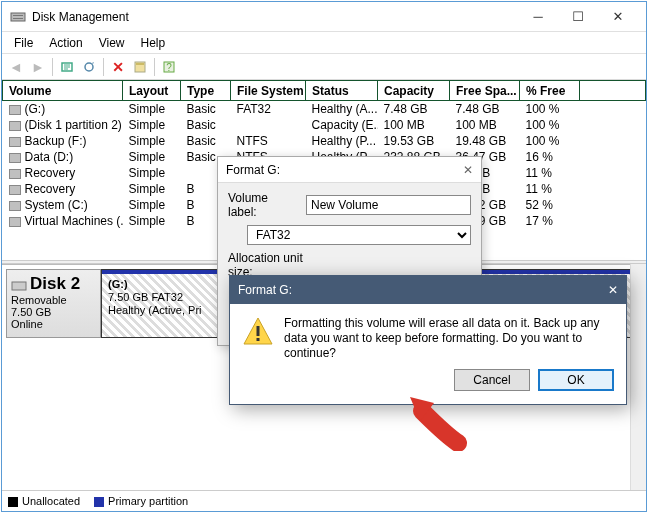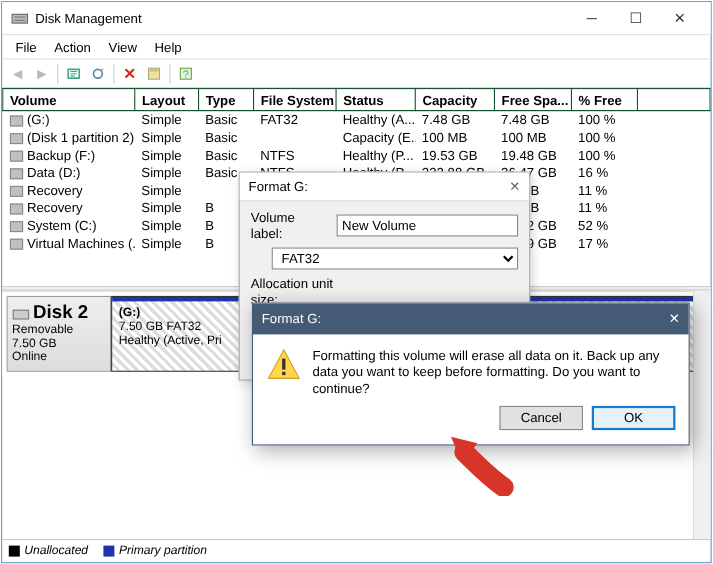--- a/index.html
+++ b/index.html
@@ -17,21 +17,21 @@
   table { border-collapse:collapse; width:100%; table-layout:fixed;}
   th { background:#fff; border:1px solid #14532d; text-align:left; font-weight:bold; font-size:12px; padding:2px 6px; height:20px; overflow:hidden; white-space:nowrap;}
   td { font-size:12px; padding:1px 6px; white-space:nowrap; overflow:hidden; height:16px;}
   .vol-icon { display:inline-block; width:12px; height:10px; background:#c0c0c0; border:1px solid #888; margin-right:4px; vertical-align:middle;}
   .disk-panel { border-top:1px solid #bbb; background:#fff; padding:4px; display:flex; gap:0; height:78px;}
   .disk-info { width:95px; background:linear-gradient(#eee,#ddd); border:1px solid #999; padding:4px; font-size:11px;}
   .disk-info b { font-size:17px;}
   .disk-part { flex:1; border:1px solid #333; position:relative; background:repeating-linear-gradient(45deg,#fff,#fff 3px,#ddd 3px,#ddd 6px);}
   .disk-part .top { height:4px; background:#2233aa; position:absolute; top:0; left:0; right:0;}
   .disk-part .lbl { position:absolute; top:8px; left:6px; font-size:11px; line-height:13px;}
-  .legend { border-top:1px solid #ccc; padding:4px 6px; font-size:11px; display:flex; gap:14px; align-items:center;font-style:italic;}
+  .legend { border-top:1px solid #ccc; padding:4px 6px; font-size:11px; display:flex; gap:14px; align-items:center;}
   .sw { width:10px; height:10px; display:inline-block; vertical-align:middle; margin-right:4px;}
   .scrollbar-v { width:16px; background:#f0f0f0; border-left:1px solid #ddd; position:absolute; top:0; right:0; bottom:0;}
   .split { height:4px; background:#f0f0f0; border-top:1px solid #ccc; border-bottom:1px solid #ccc;}
   
   .fmt-dlg { position:absolute; left:217px; top:156px; width:265px; height:190px; background:#f0f0f0; border:1px solid #aaa; box-shadow:2px 2px 10px rgba(0,0,0,0.2); z-index:10;}
   .fmt-title { height:26px; background:#fff; border-bottom:1px solid #ddd; display:flex; align-items:center; padding:0 8px; font-size:12px;}
   .fmt-title span.t { flex:1;}
   .fmt-body { padding:8px 10px; font-size:12px;}
   .fmt-row { display:flex; align-items:center; margin-bottom:6px;}
   .fmt-row label { width:100px; font-size:12px;}

